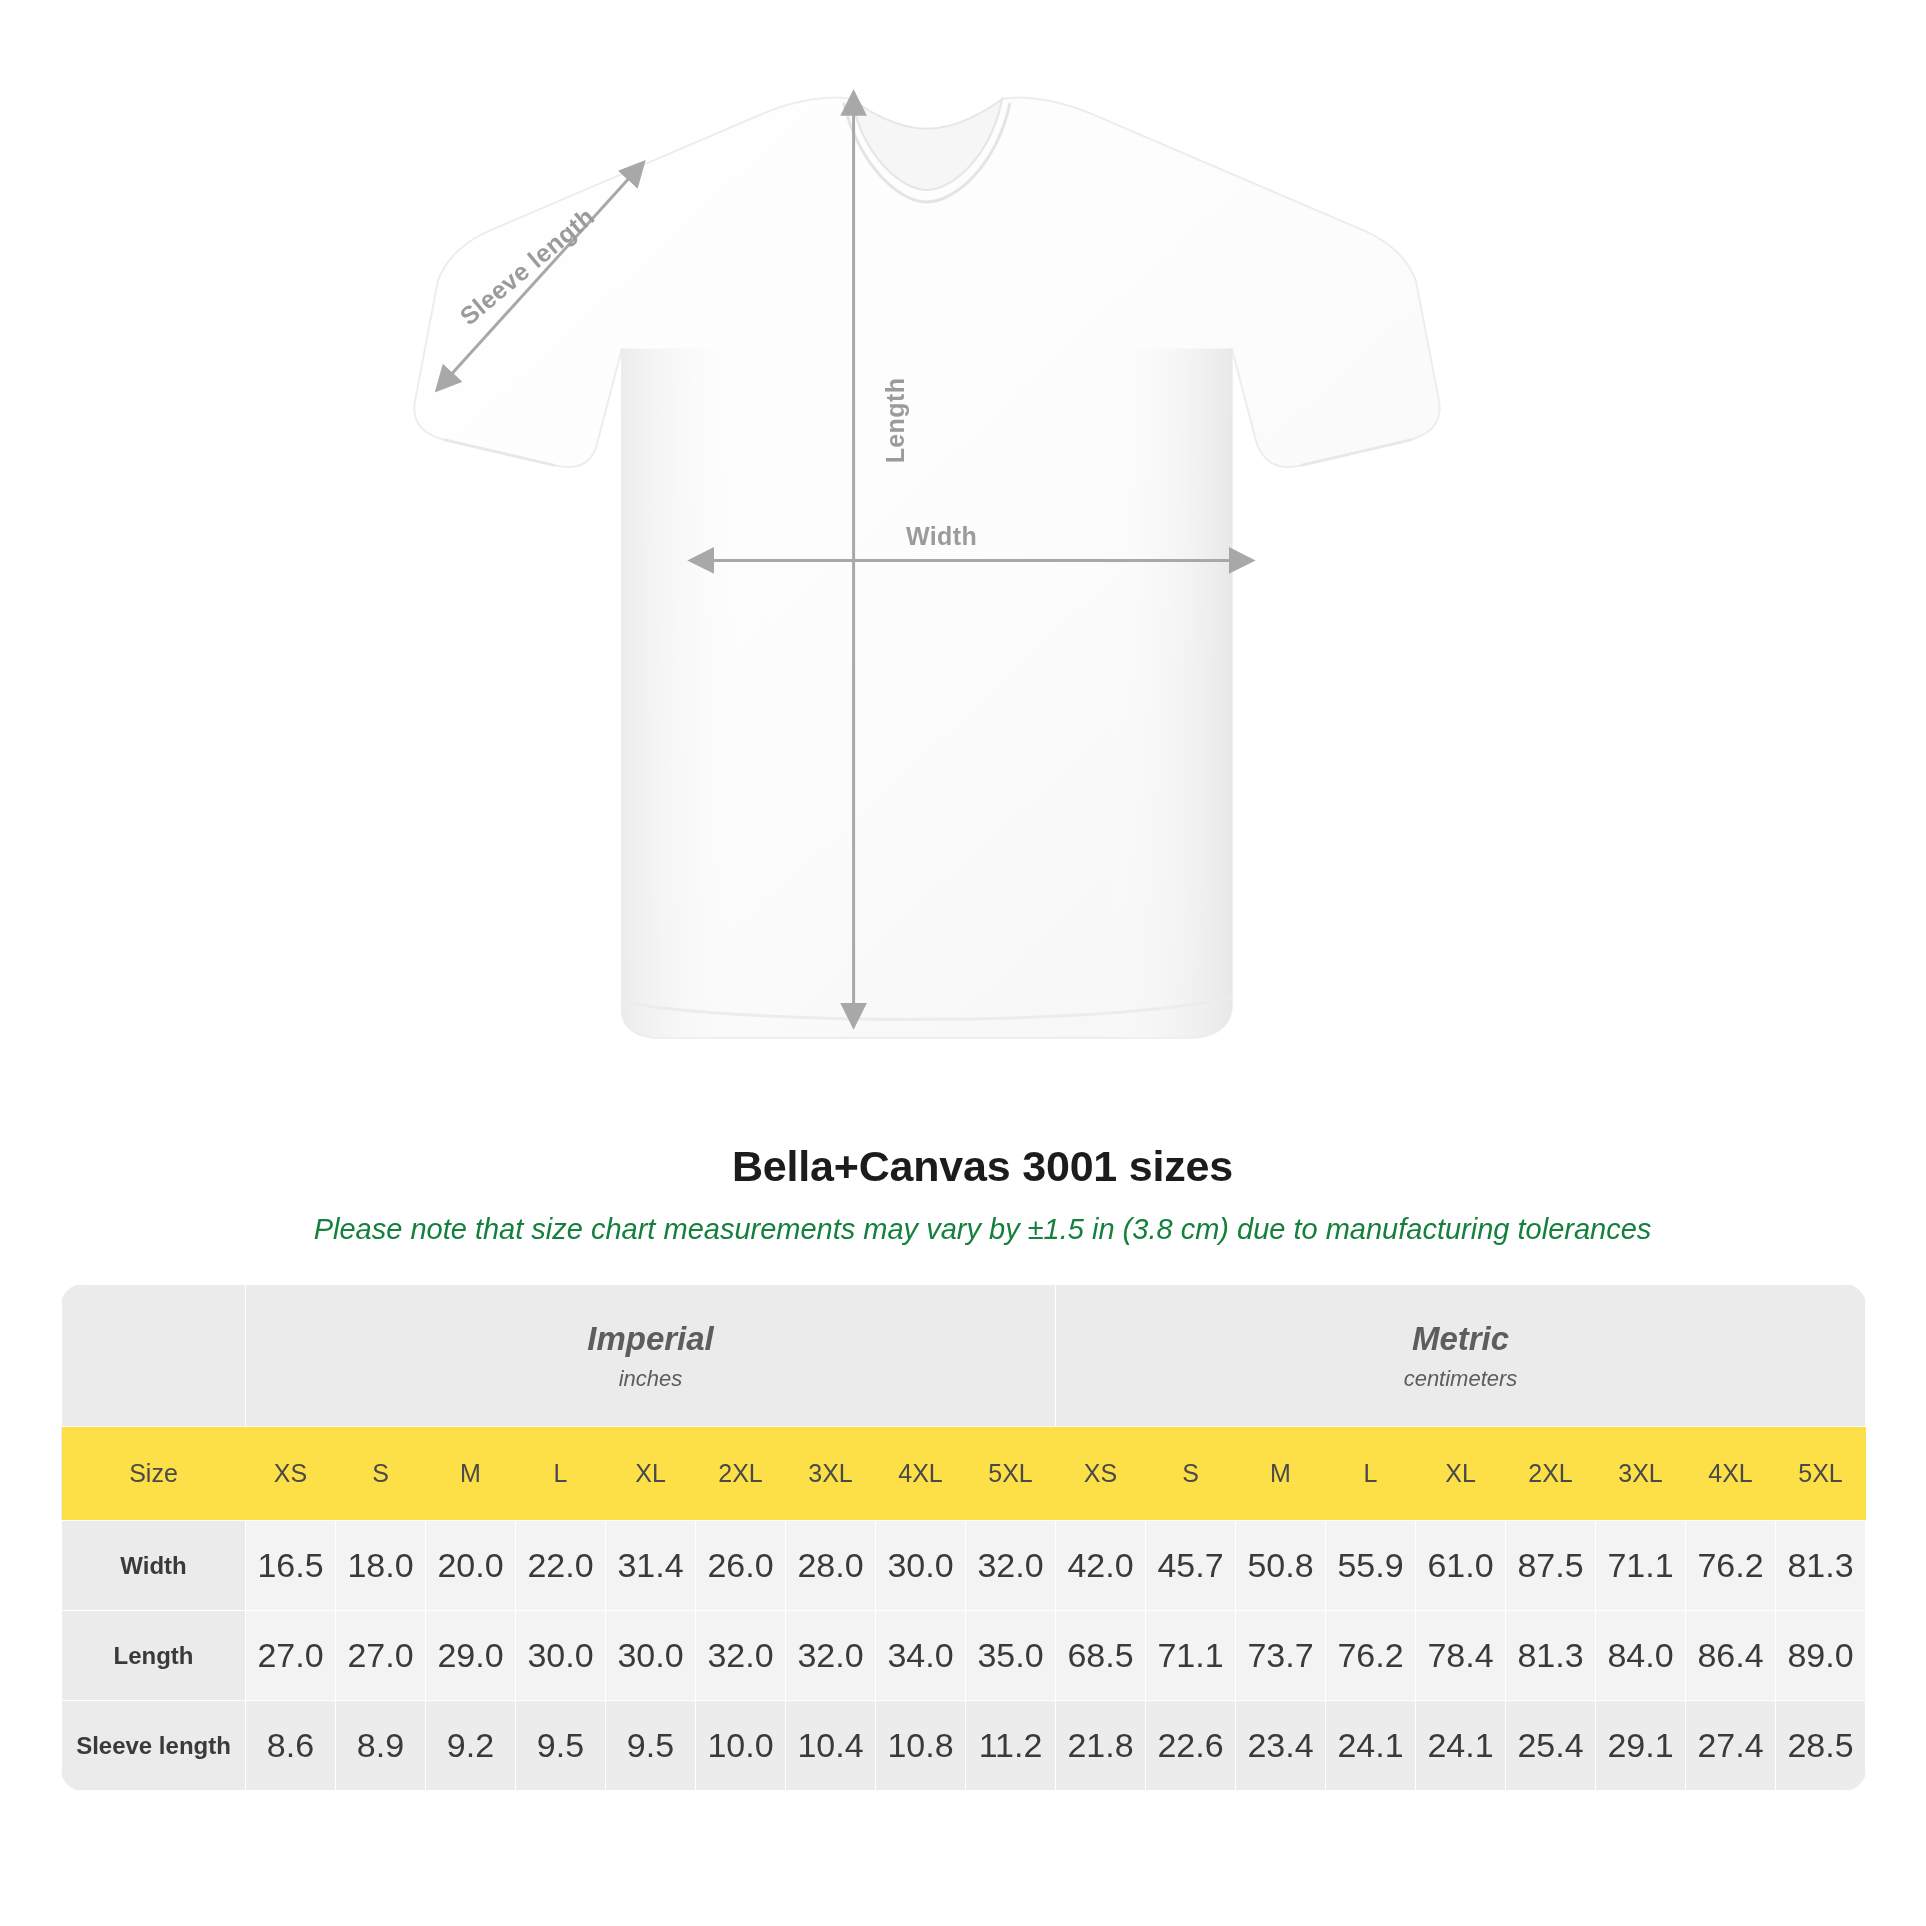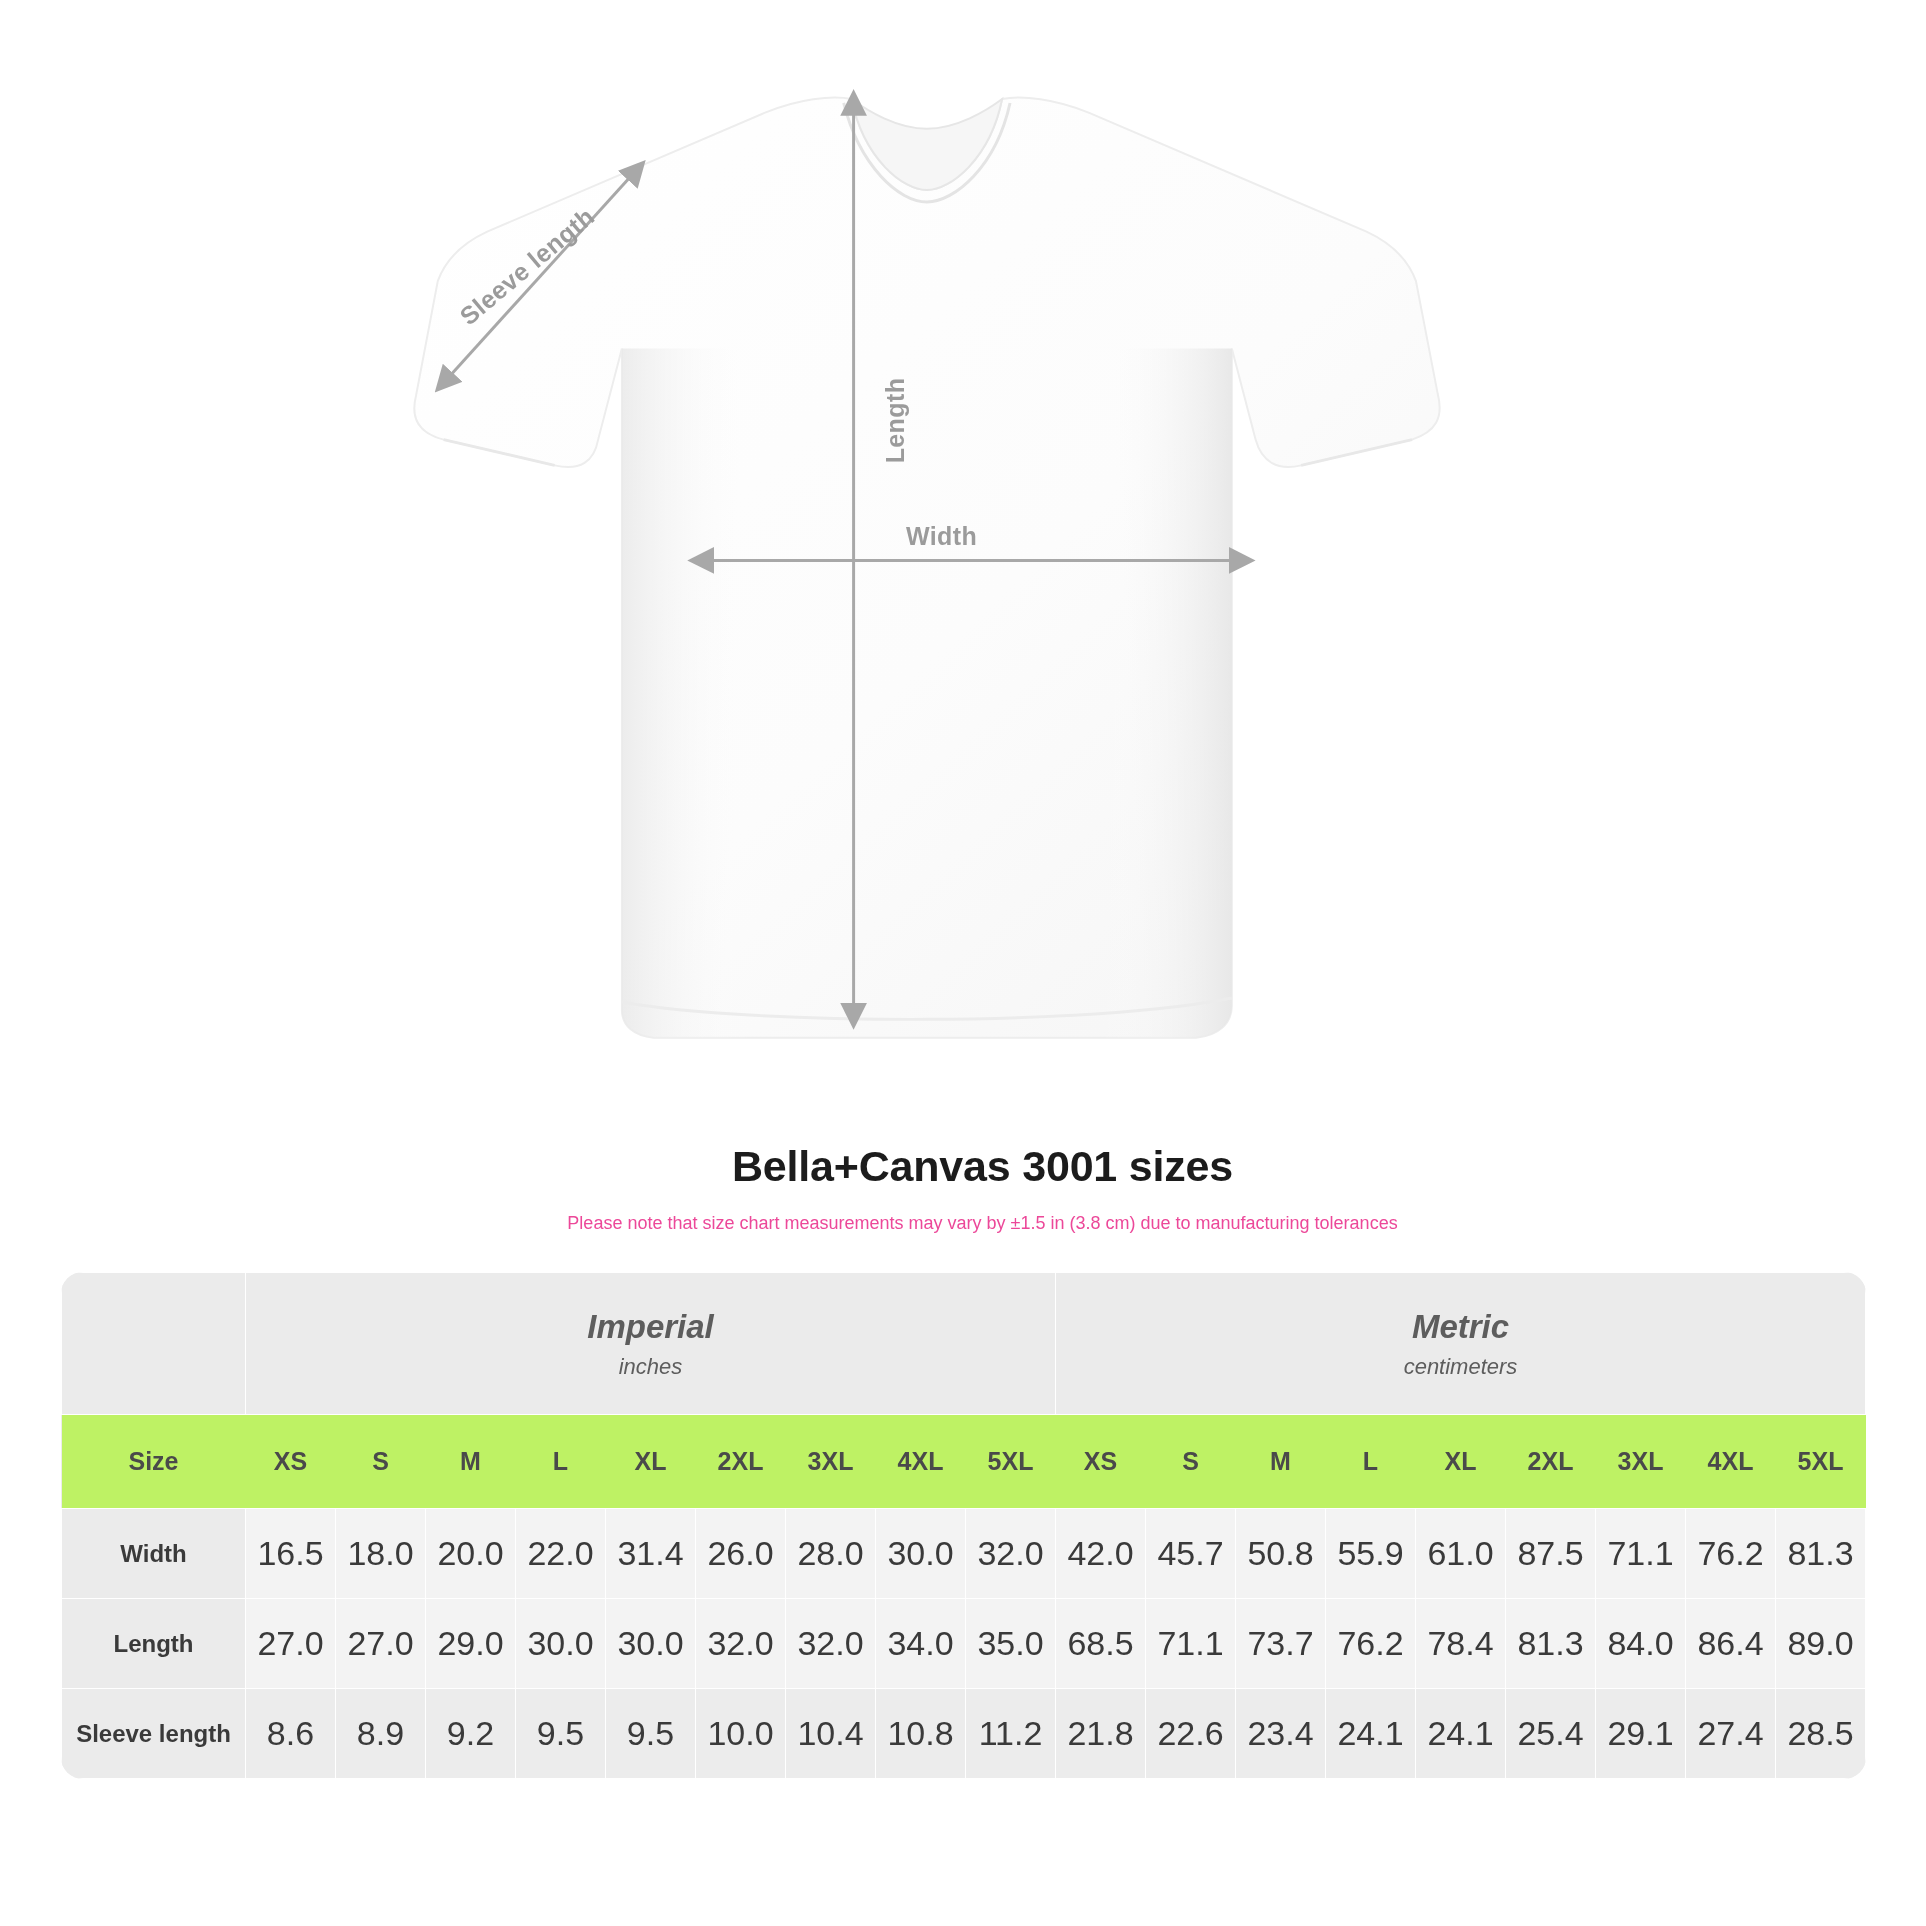--- a/index.html
+++ b/index.html
@@ -70,22 +70,23 @@
     margin-top: 38px;
     padding-left: 38px;
   }
   .chart-title {
     font-size: 43px;
     font-weight: bold;
     color: #1c1c1c;
     letter-spacing: -0.2px;
   }
   .chart-note {
-    font-size: 18px;
-    color: #ec4899;
+    font-size: 29px;
+    font-style: italic;
+    color: #15803d;
     margin-top: 22px;
   }
 
   
   .table-outer {
     margin: 38px 61px 0 61px;
     border-radius: 22px;
     overflow: hidden;
     background: #ebebeb;
   }
@@ -113,22 +114,22 @@
     color: #5d5d5d;
   }
   .unit-sub {
     font-size: 22px;
     font-style: italic;
     color: #5d5d5d;
     margin-top: 8px;
   }
   tr.head-row td {
     height: 91px;
-    background: #bef264;
-    font-weight: bold;
+    background: #fde047;
+    font-weight: normal;
     color: #4a4a4a;
     font-size: 25px;
     border: none;
   }
   td.rowlabel {
     background: #ebebeb;
     font-weight: bold;
     font-size: 25px;
     color: #3a3a3a;
     border: none;

